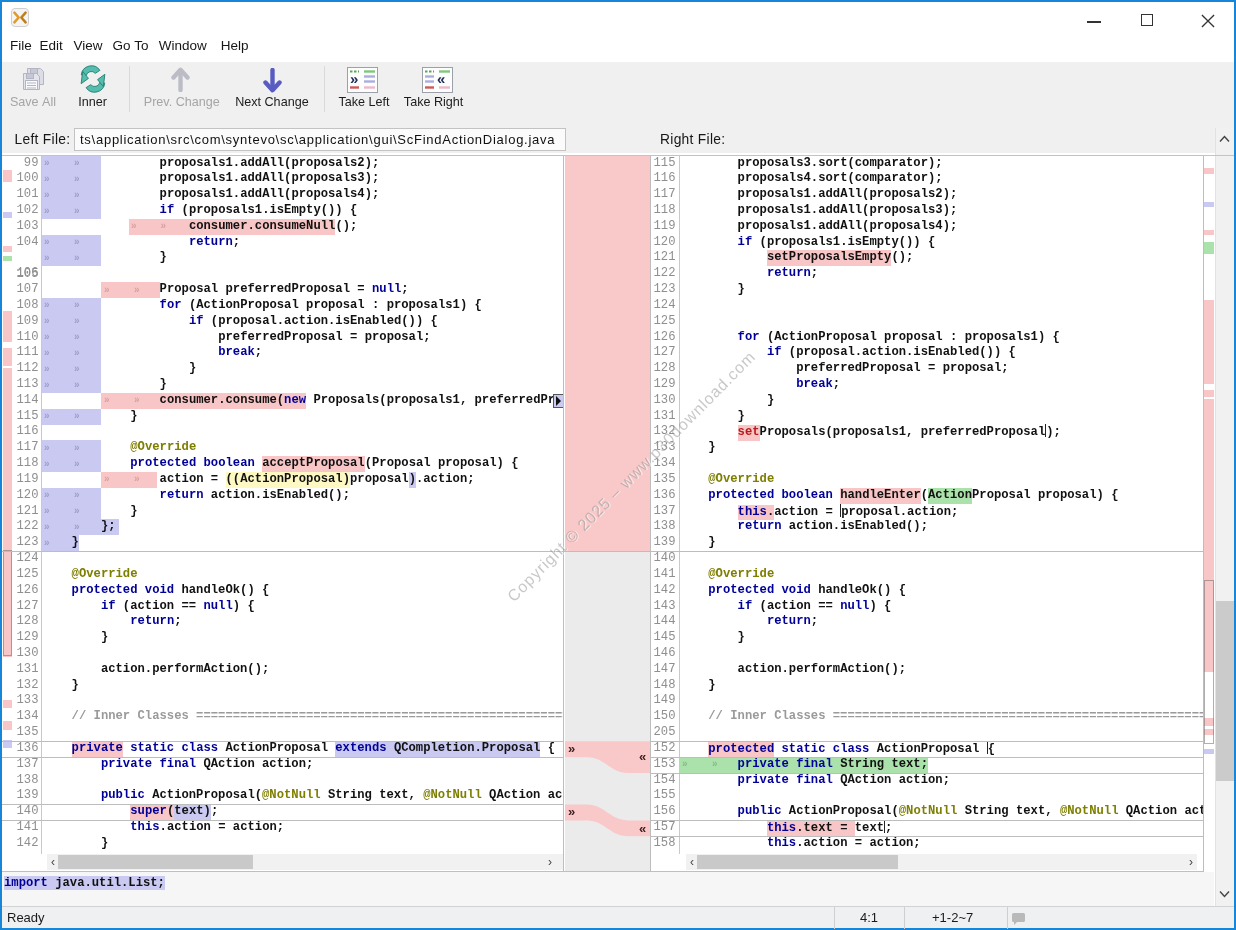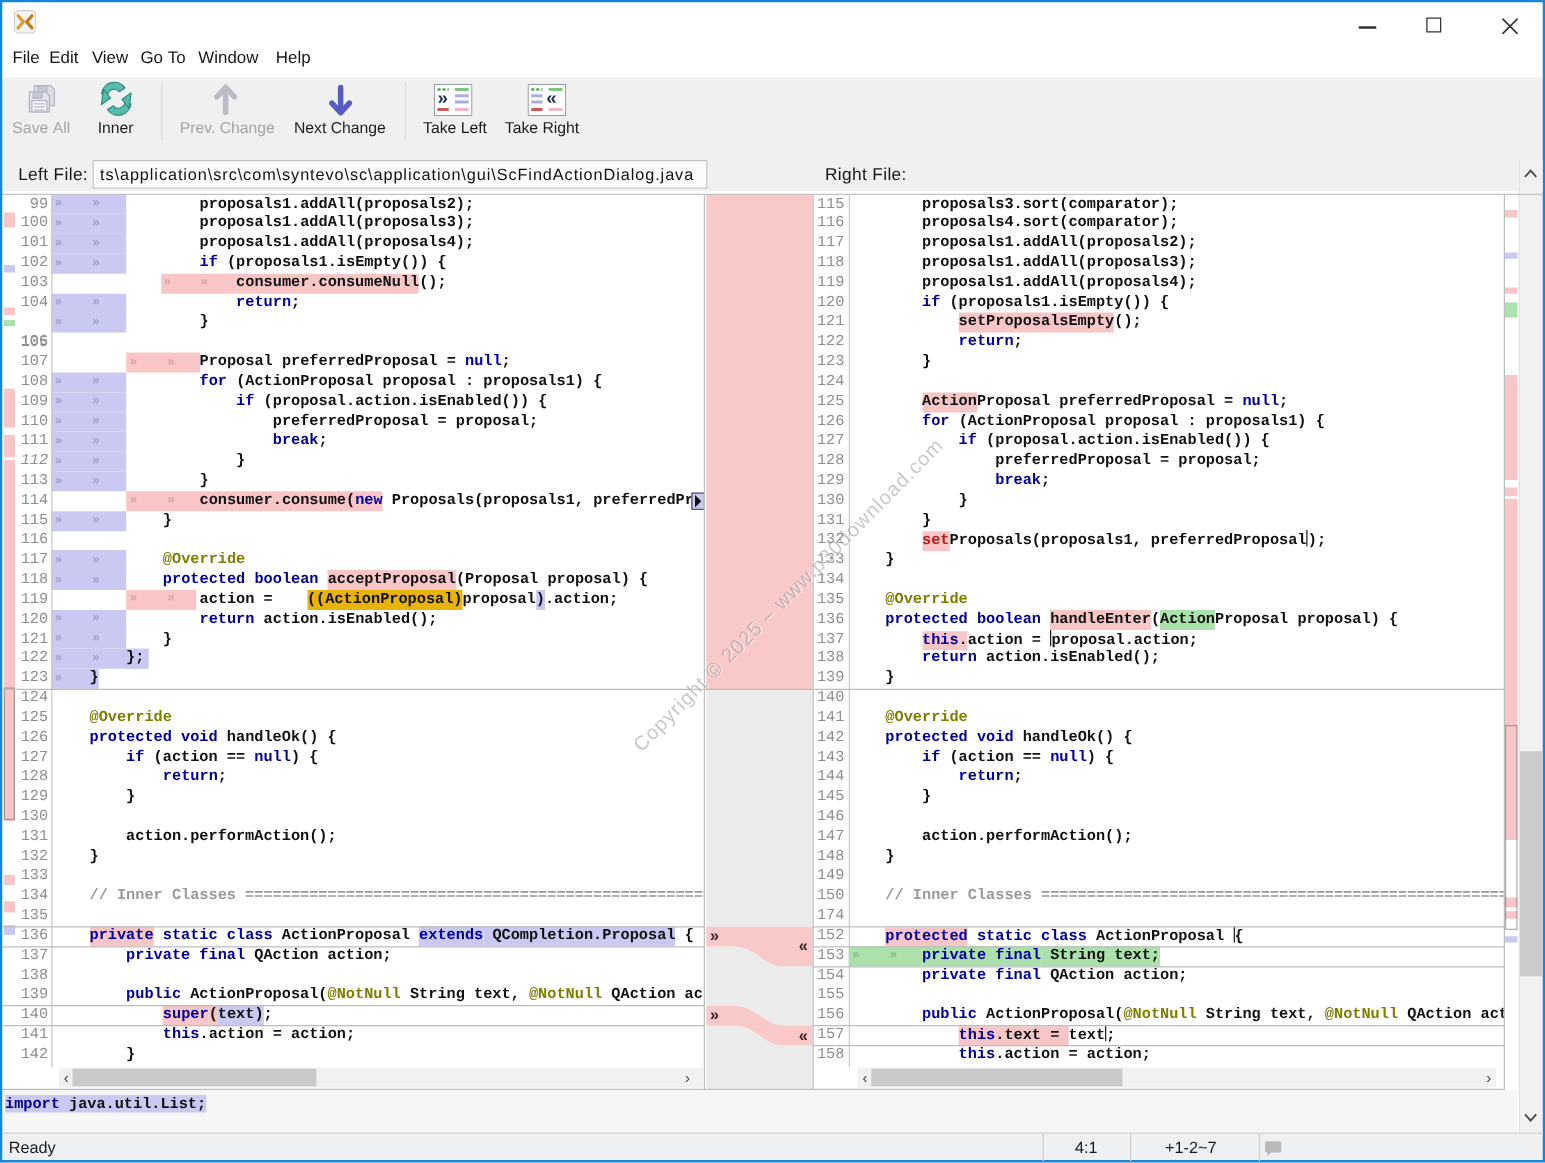--- a/index.html
+++ b/index.html
@@ -203,35 +203,35 @@
         <div class="ln" style="top:126.6px;width:36.5px;">107</div>
         <div class="cl" style="top:126.6px;left:157.6px;"><span style="color:#111111;">Proposal&nbsp;preferredProposal&nbsp;=&nbsp;</span><span style="color:#000099;">null</span><span style="color:#111111;">;</span></div>
         <div class="ln" style="top:142.4px;width:36.5px;">108</div>
         <div class="cl" style="top:142.4px;left:157.6px;"><span style="color:#000099;">for</span><span style="color:#111111;">&nbsp;(ActionProposal&nbsp;proposal&nbsp;:&nbsp;proposals1)&nbsp;{</span></div>
         <div class="ln" style="top:158.2px;width:36.5px;">109</div>
         <div class="cl" style="top:158.2px;left:186.9px;"><span style="color:#000099;">if</span><span style="color:#111111;">&nbsp;(proposal.action.isEnabled())&nbsp;{</span></div>
         <div class="ln" style="top:174.0px;width:36.5px;">110</div>
         <div class="cl" style="top:174.0px;left:216.2px;"><span style="color:#111111;">preferredProposal&nbsp;=&nbsp;proposal;</span></div>
         <div class="ln" style="top:189.8px;width:36.5px;">111</div>
         <div class="cl" style="top:189.8px;left:216.2px;"><span style="color:#000099;">break</span><span style="color:#111111;">;</span></div>
-        <div class="ln" style="top:205.7px;width:36.5px;font-style:italic;">112</div>
+        <div class="ln" style="top:205.7px;width:36.5px;">112</div>
         <div class="cl" style="top:205.7px;left:186.9px;"><span style="color:#111111;">}</span></div>
         <div class="ln" style="top:221.5px;width:36.5px;">113</div>
         <div class="cl" style="top:221.5px;left:157.6px;"><span style="color:#111111;">}</span></div>
         <div class="ln" style="top:237.3px;width:36.5px;">114</div>
         <div class="cl" style="top:237.3px;left:157.6px;"><span style="color:#111111;background:#f8c6c6;">consumer.consume(</span><span style="color:#000099;background:#f8c6c6;">new</span><span style="color:#111111;">&nbsp;Proposals(proposals1,&nbsp;preferredPr</span></div>
         <div class="ln" style="top:253.1px;width:36.5px;">115</div>
         <div class="cl" style="top:253.1px;left:128.3px;"><span style="color:#111111;">}</span></div>
         <div class="ln" style="top:268.9px;width:36.5px;">116</div>
         <div class="ln" style="top:284.8px;width:36.5px;">117</div>
         <div class="cl" style="top:284.8px;left:128.3px;"><span style="color:#7e7e00;">@Override</span></div>
         <div class="ln" style="top:300.6px;width:36.5px;">118</div>
         <div class="cl" style="top:300.6px;left:128.3px;"><span style="color:#000099;">protected</span><span style="color:#111111;">&nbsp;</span><span style="color:#000099;">boolean</span><span style="color:#111111;">&nbsp;</span><span style="color:#111111;background:#f8c6c6;">acceptProposal</span><span style="color:#111111;">(Proposal&nbsp;proposal)&nbsp;{</span></div>
         <div class="ln" style="top:316.4px;width:36.5px;">119</div>
-        <div class="cl" style="top:316.4px;left:157.6px;"><span style="color:#111111;">action&nbsp;=&nbsp;</span><span style="color:#111111;background:#eab308;margin-left:20px;">((ActionProposal)</span><span style="color:#111111;">proposal</span><span style="color:#111111;background:#c9c9f2;">)</span><span style="color:#111111;">.action;</span></div>
+        <div class="cl" style="top:316.4px;left:157.6px;"><span style="color:#111111;">action&nbsp;=&nbsp;</span><span style="color:#111111;background:#fef9c3;">((ActionProposal)</span><span style="color:#111111;">proposal</span><span style="color:#111111;background:#c9c9f2;">)</span><span style="color:#111111;">.action;</span></div>
         <div class="ln" style="top:332.2px;width:36.5px;">120</div>
         <div class="cl" style="top:332.2px;left:157.6px;"><span style="color:#000099;">return</span><span style="color:#111111;">&nbsp;action.isEnabled();</span></div>
         <div class="ln" style="top:348.0px;width:36.5px;">121</div>
         <div class="cl" style="top:348.0px;left:128.3px;"><span style="color:#111111;">}</span></div>
         <div class="ln" style="top:363.9px;width:36.5px;">122</div>
         <div class="cl" style="top:363.9px;left:98.9px;"><span style="color:#111111;background:#c9c9f2;">};</span></div>
         <div class="ln" style="top:379.7px;width:36.5px;">123</div>
         <div class="cl" style="top:379.7px;left:69.6px;"><span style="color:#111111;">}</span></div>
         <div class="ln" style="top:395.5px;width:36.5px;">124</div>
         <div class="ln" style="top:411.3px;width:36.5px;">125</div>
@@ -326,41 +326,40 @@
         <div class="ln" style="top:411.3px;width:24.5px;">141</div>
         <div class="ln" style="top:427.1px;width:24.5px;">142</div>
         <div class="ln" style="top:443.0px;width:24.5px;">143</div>
         <div class="ln" style="top:458.8px;width:24.5px;">144</div>
         <div class="ln" style="top:474.6px;width:24.5px;">145</div>
         <div class="ln" style="top:490.4px;width:24.5px;">146</div>
         <div class="ln" style="top:506.2px;width:24.5px;">147</div>
         <div class="ln" style="top:522.1px;width:24.5px;">148</div>
         <div class="ln" style="top:537.9px;width:24.5px;">149</div>
         <div class="ln" style="top:553.7px;width:24.5px;">150</div>
-        <div class="ln" style="top:569.5px;width:24.5px;">174</div>
+        <div class="ln" style="top:569.5px;width:24.5px;">205</div>
         <div class="ln" style="top:585.3px;width:24.5px;">152</div>
         <div class="ln" style="top:601.2px;width:24.5px;">153</div>
         <div class="ln" style="top:617.0px;width:24.5px;">154</div>
         <div class="ln" style="top:632.8px;width:24.5px;">155</div>
         <div class="ln" style="top:648.6px;width:24.5px;">156</div>
         <div class="ln" style="top:664.4px;width:24.5px;">157</div>
         <div class="ln" style="top:680.3px;width:24.5px;">158</div>
         <div class="mk" style="top:601.2px;left:28.0px;width:58.6px;background:#abe2ab;"></div>
         <div class="chv" style="top:602.7px;left:31.0px;color:#84bd84;">»</div>
         <div class="chv" style="top:602.7px;left:61.0px;color:#84bd84;">»</div>
         <div class="cl" style="top:0.0px;left:86.6px;"><span style="color:#111111;">proposals3.sort(comparator);</span></div>
         <div class="cl" style="top:15.8px;left:86.6px;"><span style="color:#111111;">proposals4.sort(comparator);</span></div>
         <div class="cl" style="top:31.6px;left:86.6px;"><span style="color:#111111;">proposals1.addAll(proposals2);</span></div>
         <div class="cl" style="top:47.5px;left:86.6px;"><span style="color:#111111;">proposals1.addAll(proposals3);</span></div>
         <div class="cl" style="top:63.3px;left:86.6px;"><span style="color:#111111;">proposals1.addAll(proposals4);</span></div>
         <div class="cl" style="top:79.1px;left:86.6px;"><span style="color:#000099;">if</span><span style="color:#111111;">&nbsp;(proposals1.isEmpty())&nbsp;{</span></div>
         <div class="cl" style="top:94.9px;left:115.9px;"><span style="color:#111111;background:#f8c6c6;">setProposalsEmpty</span><span style="color:#111111;">();</span></div>
         <div class="cl" style="top:110.7px;left:115.9px;"><span style="color:#000099;">return</span><span style="color:#111111;">;</span></div>
         <div class="cl" style="top:126.6px;left:86.6px;"><span style="color:#111111;">}</span></div>
-        <div class="cl" style="top:158.2px;left:86.6px;"><span style="color:#111111;background:#f8c6c6;">Action</span><span style="color:#111111;">Proposal&nbsp;preferredProposal&nbsp;=&nbsp;</span><span style="color:#000099;">null</span><span style="color:#111111;">;</span></div>
         <div class="cl" style="top:174.0px;left:86.6px;"><span style="color:#000099;">for</span><span style="color:#111111;">&nbsp;(ActionProposal&nbsp;proposal&nbsp;:&nbsp;proposals1)&nbsp;{</span></div>
         <div class="cl" style="top:189.8px;left:115.9px;"><span style="color:#000099;">if</span><span style="color:#111111;">&nbsp;(proposal.action.isEnabled())&nbsp;{</span></div>
         <div class="cl" style="top:205.7px;left:145.2px;"><span style="color:#111111;">preferredProposal&nbsp;=&nbsp;proposal;</span></div>
         <div class="cl" style="top:221.5px;left:145.2px;"><span style="color:#000099;">break</span><span style="color:#111111;">;</span></div>
         <div class="cl" style="top:237.3px;left:115.9px;"><span style="color:#111111;">}</span></div>
         <div class="cl" style="top:253.1px;left:86.6px;"><span style="color:#111111;">}</span></div>
         <div class="cl" style="top:268.9px;left:86.6px;"><span style="color:#b91c1c;background:#f8c6c6;">set</span><span style="color:#111111;">Proposals(proposals1,&nbsp;preferredProposal</span><i class="crt"></i><span style="color:#111111;">);</span></div>
         <div class="cl" style="top:284.8px;left:57.3px;"><span style="color:#111111;">}</span></div>
         <div class="cl" style="top:316.4px;left:57.3px;"><span style="color:#7e7e00;">@Override</span></div>
         <div class="cl" style="top:332.2px;left:57.3px;"><span style="color:#000099;">protected</span><span style="color:#111111;">&nbsp;</span><span style="color:#000099;">boolean</span><span style="color:#111111;">&nbsp;</span><span style="color:#111111;background:#f8c6c6;">handleEnter</span><span style="color:#111111;">(</span><span style="color:#111111;background:#abe2ab;">Action</span><span style="color:#111111;">Proposal&nbsp;proposal)&nbsp;{</span></div>

